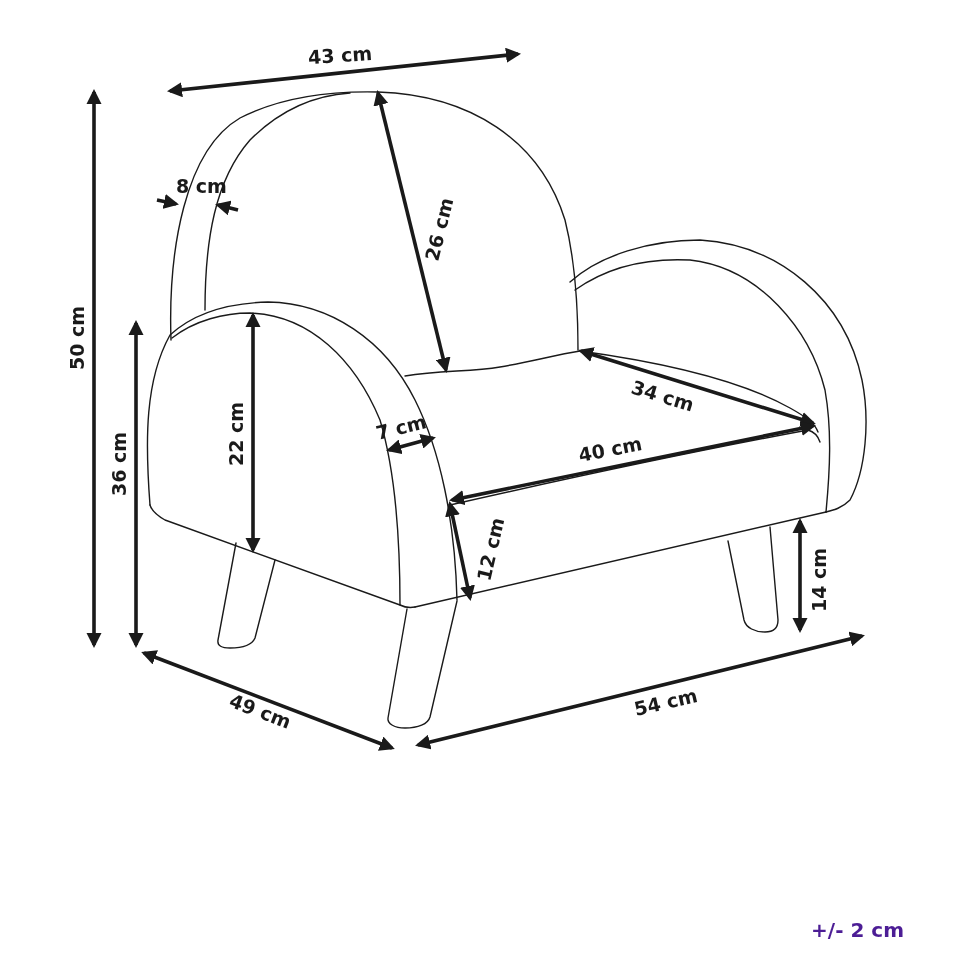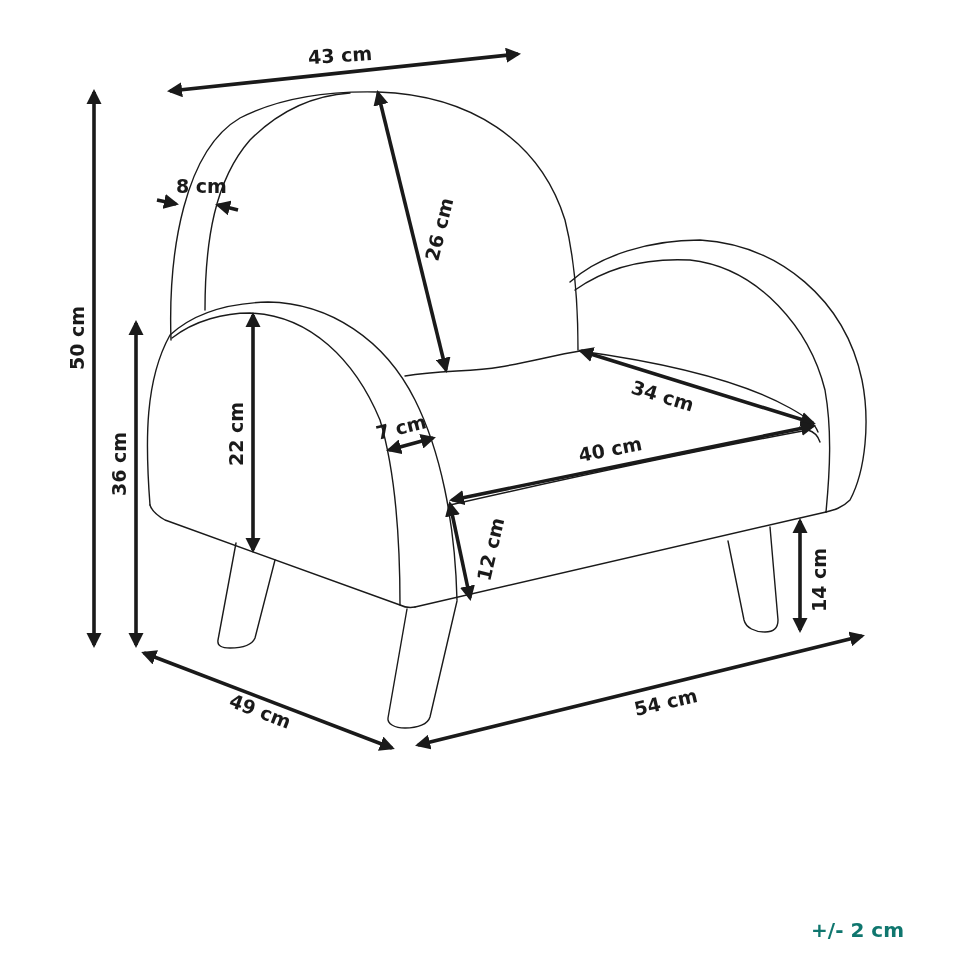--- a/index.html
+++ b/index.html
@@ -3,21 +3,21 @@
   <meta charset="utf-8">
   <style>
     html, body { margin: 0; padding: 0; background: #ffffff; }
     body { width: 960px; height: 960px; position: relative; overflow: hidden;
            font-family: "DejaVu Sans", sans-serif; }
     #diagram { position: absolute; left: 0; top: 0; width: 960px; height: 960px; }
     .outline { fill: none; stroke: #1a1a1a; stroke-width: 1.4; stroke-linejoin: round; stroke-linecap: round; }
     .dim { fill: none; stroke: #1a1a1a; stroke-width: 3.6; stroke-linecap: butt; }
     .label { font-family: "DejaVu Sans", sans-serif; font-weight: bold; font-size: 19px; fill: #1a1a1a; }
     .tolerance { position: absolute; right: 56px; top: 918px; font-weight: bold; font-size: 20px;
-                 color: #0f766e; font-family: "DejaVu Sans", sans-serif; }
+                 color: #4c1d95; font-family: "DejaVu Sans", sans-serif; }
   </style>
 </head>
 <body>
 
 <svg id="diagram" viewBox="0 0 960 960" xmlns="http://www.w3.org/2000/svg">
   <defs>
     <marker id="ah" viewBox="0 0 10 10" refX="8" refY="5" markerWidth="4.2" markerHeight="4.2" orient="auto-start-reverse">
       <path d="M0,0 L10,5 L0,10 Z" fill="#1a1a1a"></path>
     </marker>
   </defs>

